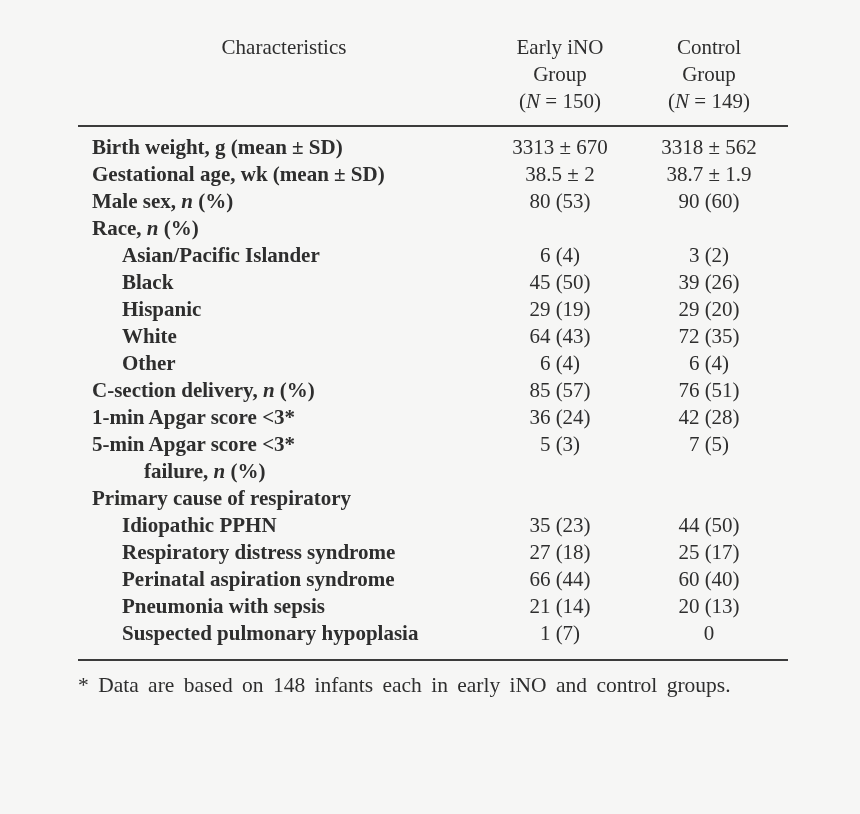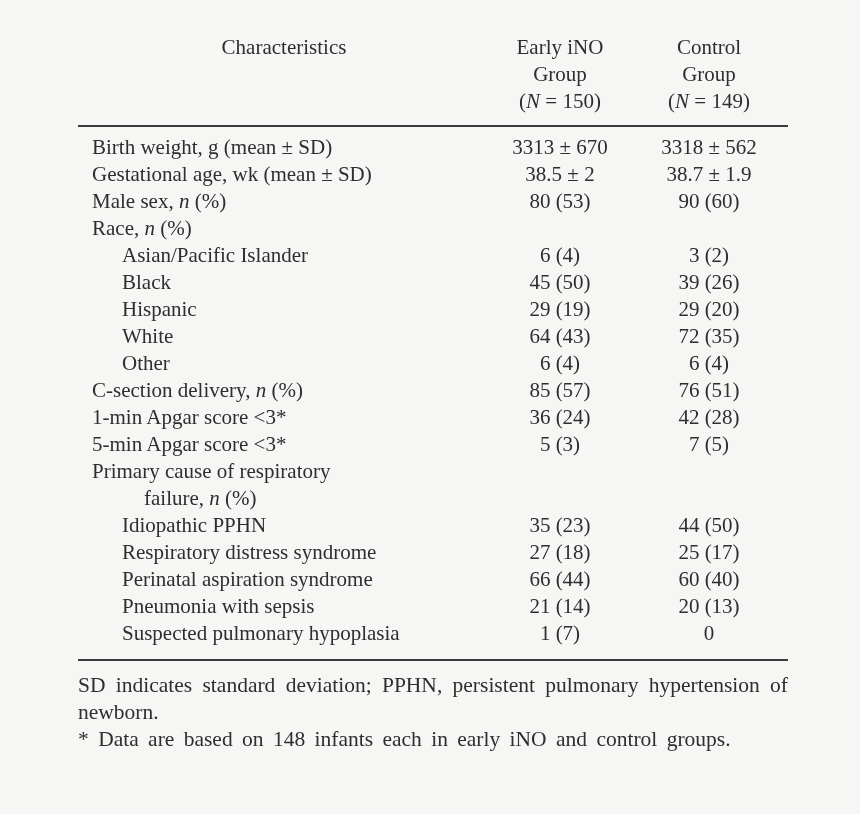--- a/index.html
+++ b/index.html
@@ -40,21 +40,21 @@
   thead th .hline { display: block; }
 
   tbody td {
     font-size: 21px;
     line-height: 27px;
     padding: 0;
     vertical-align: top;
   }
   tbody tr:first-child td { padding-top: 7px; }
   tbody tr:last-child td { padding-bottom: 12px; }
-  td.lbl { text-align: left; white-space: nowrap; }
+  td.lbl { text-align: left; white-space: nowrap; font-weight: bold; }
   td.lbl.ind0 { padding-left: 14px; }
   td.lbl.ind1 { padding-left: 44px; }
   td.lbl.ind2 { padding-left: 66px; }
   td.val { text-align: center; white-space: nowrap; }
 
   .footnotes {
     box-sizing: border-box;
     width: 710px;
     padding-top: 11px;
     font-size: 21.5px;
@@ -146,26 +146,26 @@
           <td class="lbl ind0">1-min Apgar score &lt;3*</td>
           <td class="val">36 (24)</td>
           <td class="val">42 (28)</td>
         </tr>
         <tr>
           <td class="lbl ind0">5-min Apgar score &lt;3*</td>
           <td class="val">5 (3)</td>
           <td class="val">7 (5)</td>
         </tr>
         <tr>
-          <td class="lbl ind0">Primary cause of respiratory</td>
+          <td class="lbl ind2">failure, <i>n</i> (%)</td>
           <td class="val"></td>
           <td class="val"></td>
         </tr>
         <tr>
-          <td class="lbl ind2">failure, <i>n</i> (%)</td>
+          <td class="lbl ind0">Primary cause of respiratory</td>
           <td class="val"></td>
           <td class="val"></td>
         </tr>
         <tr>
           <td class="lbl ind1">Idiopathic PPHN</td>
           <td class="val">35 (23)</td>
           <td class="val">44 (50)</td>
         </tr>
         <tr>
           <td class="lbl ind1">Respiratory distress syndrome</td>
@@ -184,17 +184,16 @@
         </tr>
         <tr>
           <td class="lbl ind1">Suspected pulmonary hypoplasia</td>
           <td class="val">1 (7)</td>
           <td class="val">0</td>
         </tr>
       </tbody>
   </table>
 
   <div class="footnotes">
-    <p>SD indicates standard deviation; PPHN, persistent pulmonary hypertension of newborn.</p>
     <p>* Data are based on 148 infants each in early iNO and control groups.</p>
   </div>
 
 </div>
 
 </body></html>

